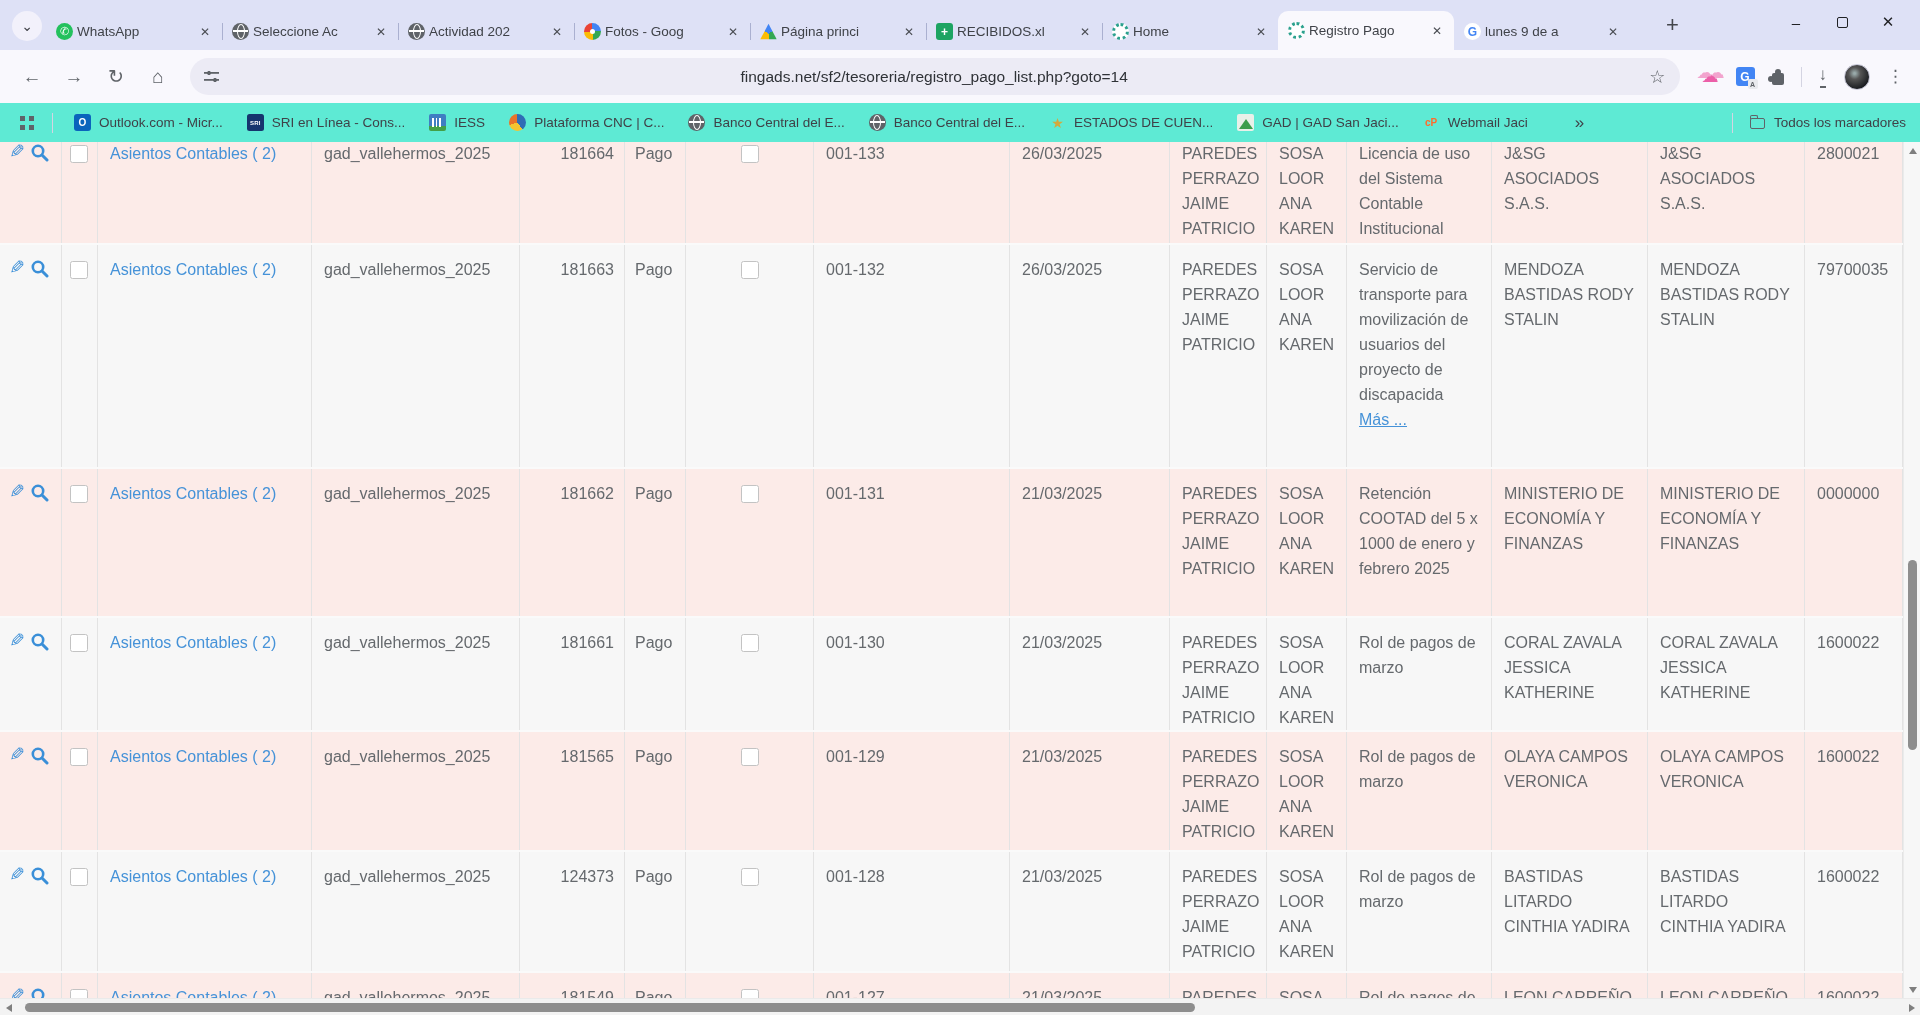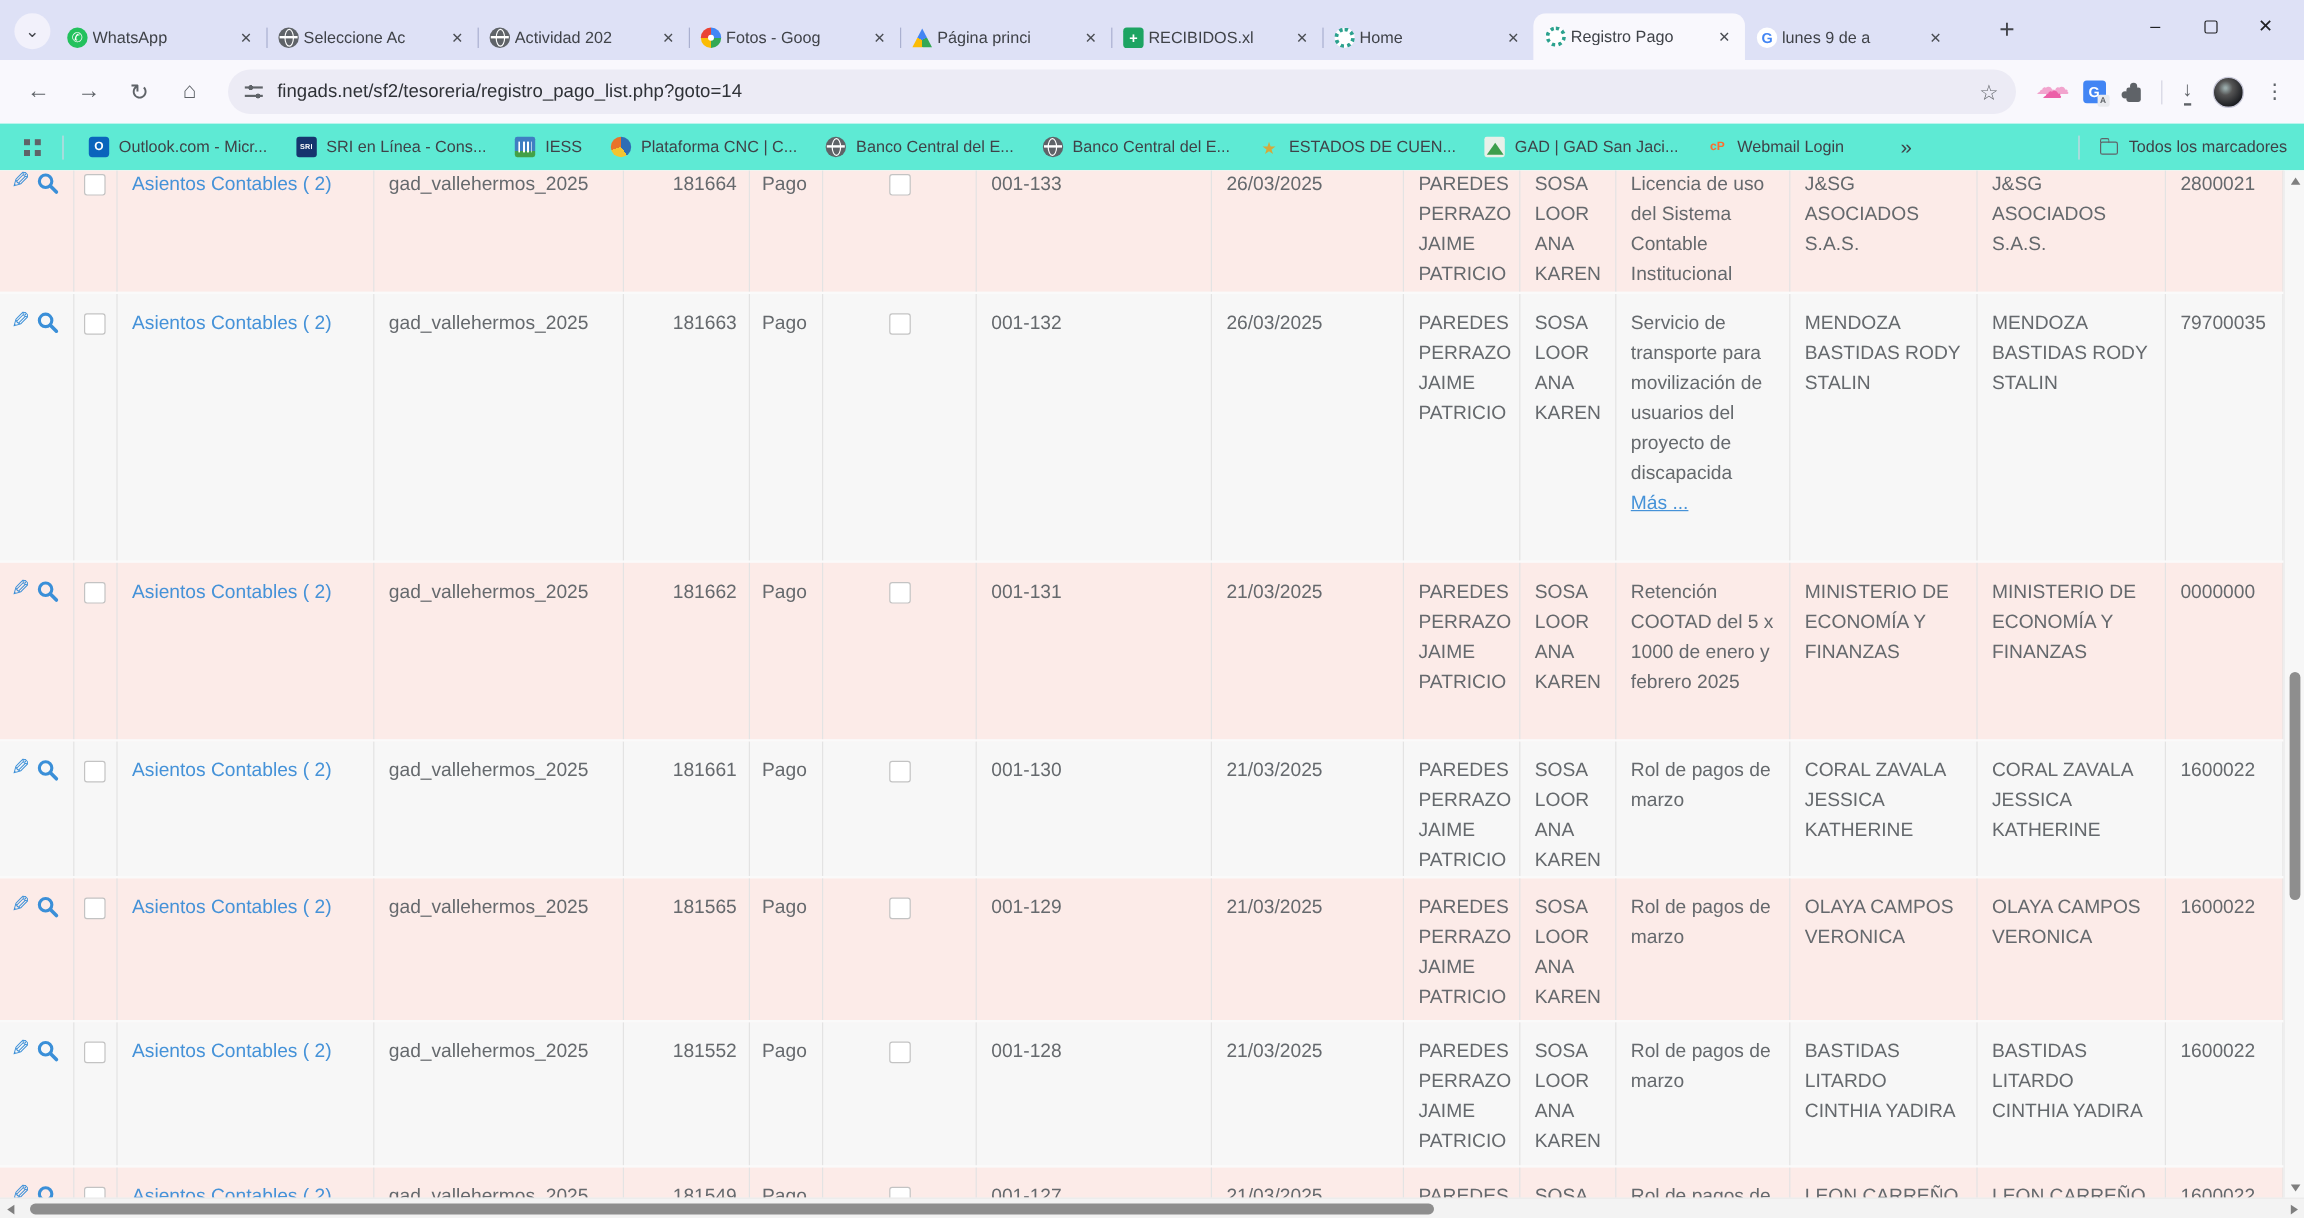--- a/index.html
+++ b/index.html
@@ -43,21 +43,21 @@
   .ic-gad::after { content:""; position:absolute; left:1.5px; bottom:2px; border-left:7px solid transparent; border-right:7px solid transparent; border-bottom:10px solid #3d9e4c; }
   .ic-cpanel { background:none; } .ic-cpanel::after { content:"cP"; color:#ff6c2c; font-weight:bold; font-size:10px; }
 
   
   .toolbar { height:53px; background:#f9f8fd; display:flex; align-items:center; padding:0 16px; gap:10px; }
   .navbtn { font-size:19px; color:#5f6368; width:32px; height:32px; display:flex; align-items:center; justify-content:center; flex:none; }
   .urlbar { flex:1; height:37px; margin-left:6px; background:#ecebf5; border-radius:19px; display:flex; align-items:center; padding:0 14px; gap:12px; min-width:0; }
   .i-tune { width:15px; height:15px; flex:none;
     background-image:linear-gradient(#5f6368,#5f6368),linear-gradient(#5f6368,#5f6368),radial-gradient(circle,#5f6368 46%,transparent 52%),radial-gradient(circle,#5f6368 46%,transparent 52%);
     background-size:15px 1.8px,15px 1.8px,6px 6px,6px 6px; background-position:0 3px,0 10px,1.5px .5px,7.5px 7.5px; background-repeat:no-repeat; }
-  .url-text { font-size:15.5px; color:#2f3237; white-space:nowrap; overflow:hidden; flex:1; }
+  .url-text { font-size:15.5px; color:#2f3237; white-space:nowrap; overflow:hidden; flex:1;text-align:center; }
   .star-btn { font-size:18px; color:#5f6368; flex:none; margin-left:auto; }
   .tb-right { display:flex; align-items:center; gap:17px; padding-left:12px; flex:none; }
   .i-ext-pink { color:#ec5fa8; font-size:17px; text-shadow:-5px -4px 0 rgba(236,95,168,.55), 6px -4px 0 rgba(236,95,168,.55); }
   .i-translate { width:19px; height:19px; background:#4285f4; border-radius:3px; color:#fff; font-weight:bold; font-size:12px; display:flex; align-items:center; justify-content:center; position:relative; }
   .i-translate::after { content:"A"; position:absolute; right:-3px; bottom:-3px; width:10px; height:10px; background:#e9eaee; color:#5f6368; font-size:7px; border-radius:2px; display:flex; align-items:center; justify-content:center; }
   .i-puzzle { width:12px; height:12px; background:#5f6368; border-radius:2px; position:relative; margin-top:4px; }
   .i-puzzle::before { content:""; position:absolute; width:6px; height:6px; border-radius:50%; background:#5f6368; top:-3.5px; left:3px; }
   .i-puzzle::after { content:""; position:absolute; width:6px; height:6px; border-radius:50%; background:#5f6368; left:-3.5px; top:3px; }
   .tb-sep { width:1px; height:20px; background:#d4d4e2; }
   .i-download { position:relative; font-size:17px; color:#5f6368; padding-bottom:3px; }
@@ -235,21 +235,21 @@
         <div class="bm">
     <span class="fav ic-star-b"></span>
     <span class="bm-label">ESTADOS DE CUEN...</span>
   </div>
         <div class="bm">
     <span class="fav ic-gad"></span>
     <span class="bm-label">GAD | GAD San Jaci...</span>
   </div>
         <div class="bm">
     <span class="fav ic-cpanel"></span>
-    <span class="bm-label">Webmail Login</span>
+    <span class="bm-label">Webmail Jaci</span>
   </div>
       </div>
     <span class="bm-overflow">»</span>
     <div class="bm-all">
       <span class="bm-sep"></span>
       <span class="i-folder"></span>
       <span>Todos los marcadores</span>
     </div>
   </div>
 
@@ -411,21 +411,21 @@
       <svg class="mag" width="19" height="19" viewBox="0 0 19 19">
               <circle cx="8" cy="8" r="5.2" fill="none" stroke="#3a8fd8" stroke-width="2.6"></circle>
               <line x1="12" y1="12" x2="17" y2="17" stroke="#3a8fd8" stroke-width="3" stroke-linecap="round"></line>
             </svg>
     </div>
     <div class="cell c-chk">
             <span class="chk"></span>
           </div>
     <div class="cell c-link"><a href="#">Asientos Contables ( 2)</a></div>
     <div class="cell">gad_vallehermos_2025</div>
-    <div class="cell c-id">181552</div>
+    <div class="cell c-id">124373</div>
     <div class="cell c-tipo">Pago</div>
     <div class="cell c-chk2">
             <span class="chk"></span>
           </div>
     <div class="cell">001-128</div>
     <div class="cell">21/03/2025</div>
     <div class="cell">PAREDES PERRAZO JAIME PATRICIO</div>
     <div class="cell">SOSA LOOR ANA KAREN</div>
     <div class="cell">
       <span>Rol de pagos de marzo</span>

